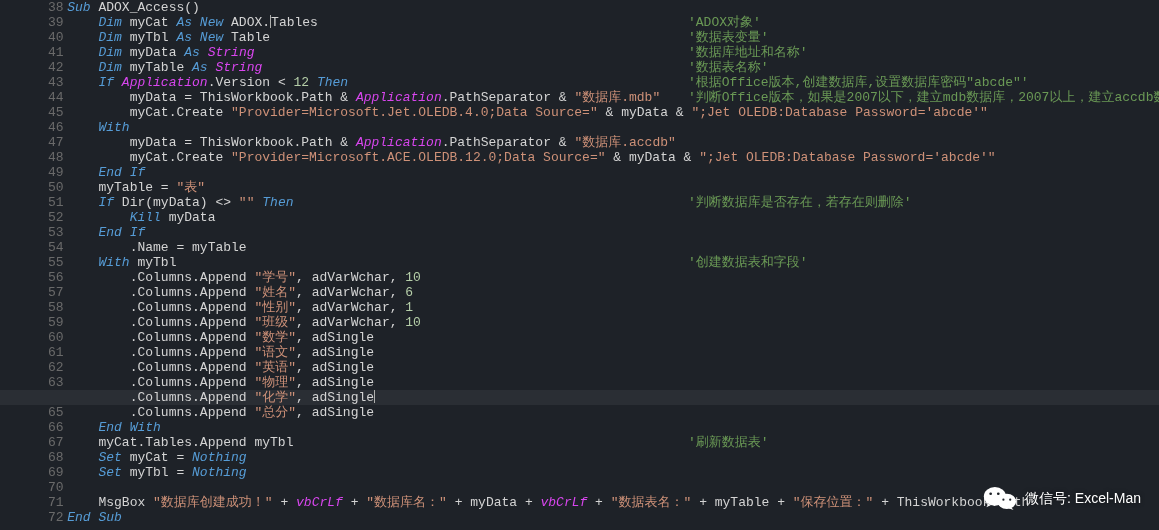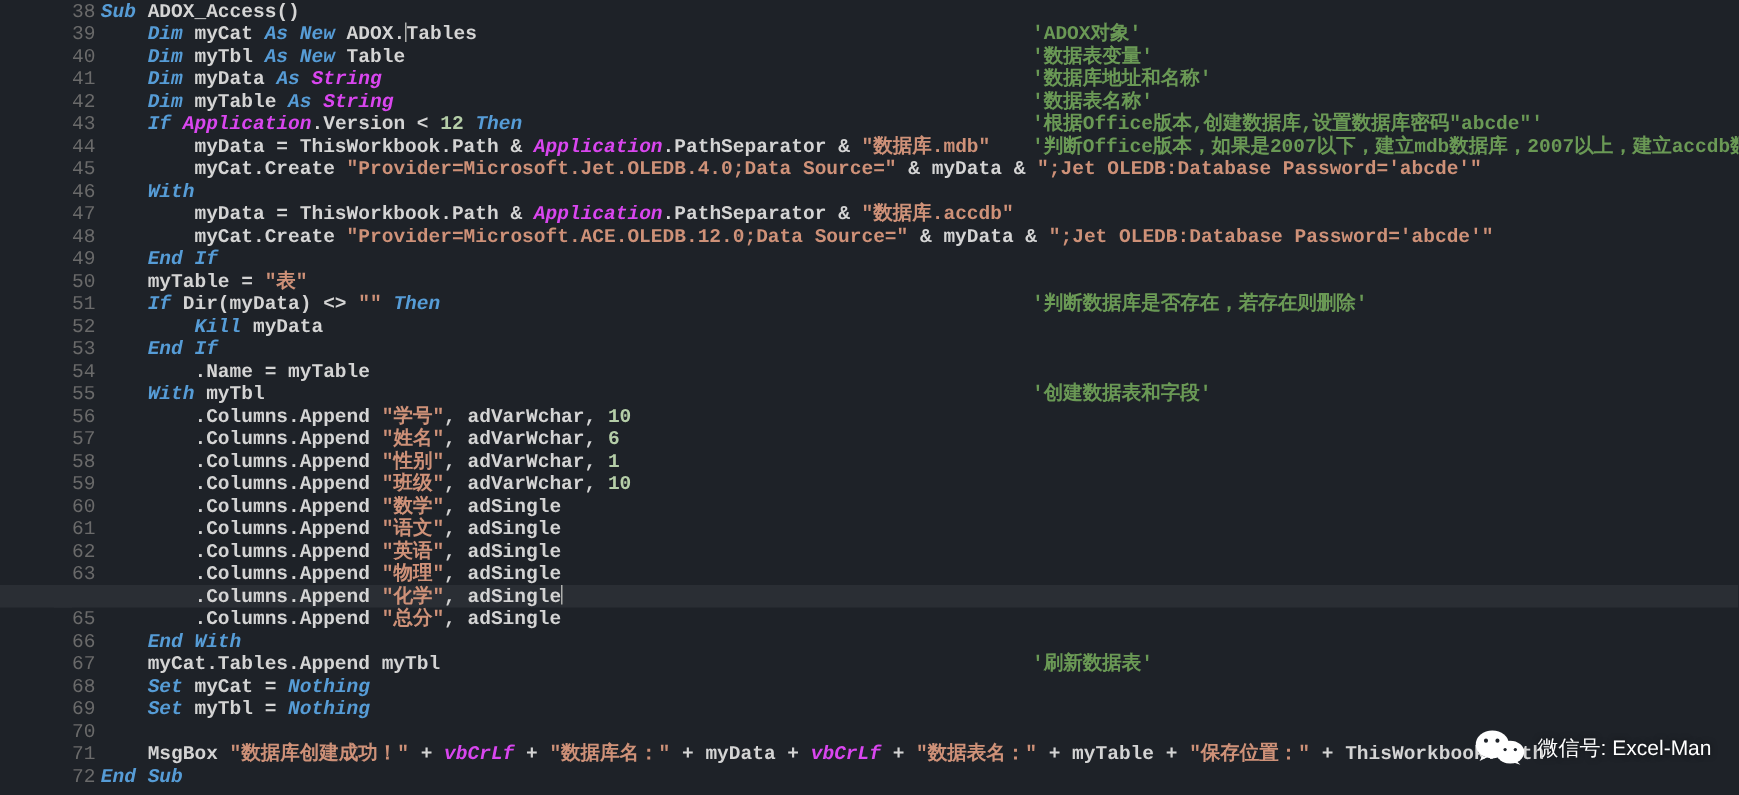--- a/index.html
+++ b/index.html
@@ -19,21 +19,21 @@
     width: 36px;
     text-align: right;
     color: #6a6a6a;
     padding-right: 8px;
     user-select: none;
     background: #1e2228;
   }
   .gutter .ln { height: 15px; padding-left: 48px; }
   .gutter .ln.active { background: #2a2e34; color: #bfbfbf; }
   .code { flex: 1; position: relative; }
-  .line { height: 15px; white-space: pre; font-weight: bold; }
+  .line { height: 15px; white-space: pre; }
   .line.active { background: #2a2e34; }
   .kw  { color: #569cd6; font-style: italic; }   
   .cls { color: #d946ef; font-style: italic; }   
   .str { color: #ce9178; }                        
   .num { color: #b5cea8; text-align: center; }                        
   .cmt { color: #6a9955; }                        
   .op  { color: #d4d4d4; }
   .ident { color: #d4d4d4; }
   .amp { color: #d4d4d4; }
   .cursor {

